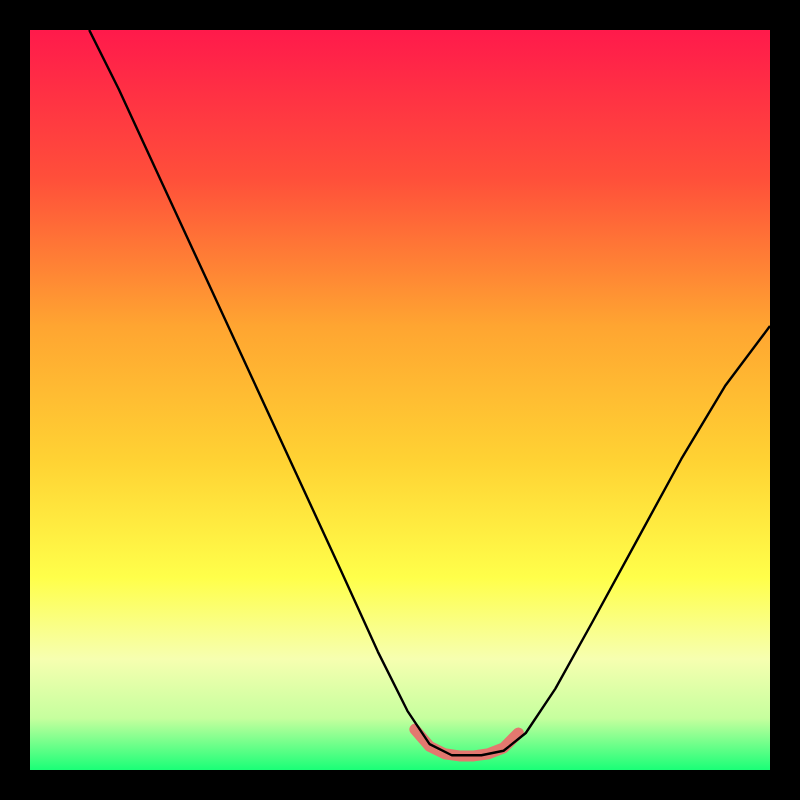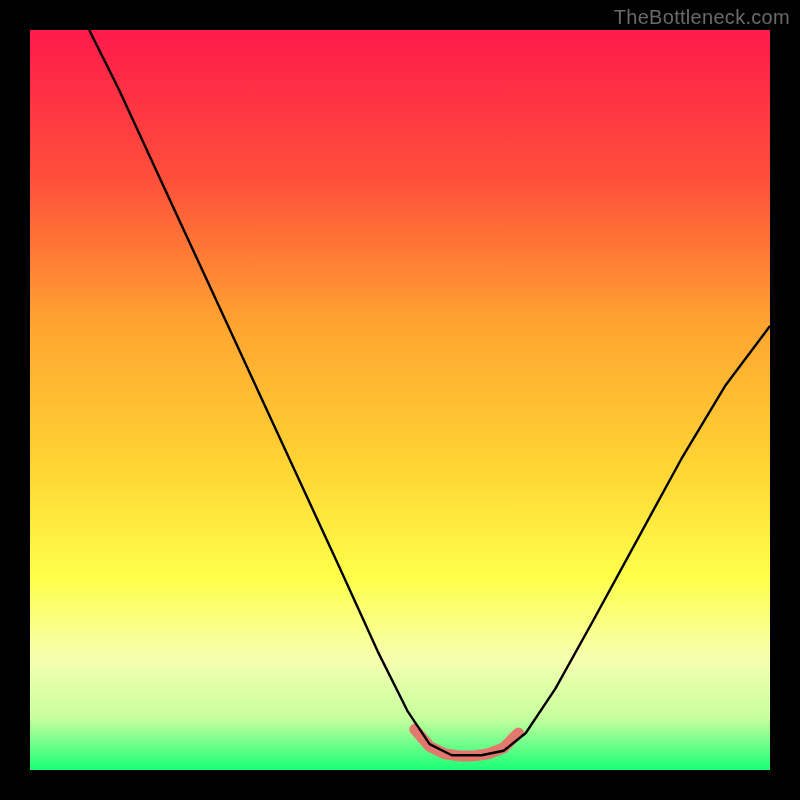--- a/index.html
+++ b/index.html
@@ -35,21 +35,20 @@
     letter-spacing: 0.3px;
     user-select: none;
   }
   svg { display: block; }
 </style>
 </head>
 <body>
 
 <div class="frame">
 
-  <div class="watermark">TheBottleneck.com</div>
 
   <div class="plot">
     <svg id="chart-svg" width="740" height="740" viewBox="0 0 740 740">
       <defs>
         <linearGradient id="bg-grad" x1="0" y1="0" x2="0" y2="1">
             <stop offset="0%" stop-color="#ff1a4b"></stop>
             <stop offset="20%" stop-color="#ff4f3a"></stop>
             <stop offset="40%" stop-color="#ffa531"></stop>
             <stop offset="58%" stop-color="#ffd233"></stop>
             <stop offset="74%" stop-color="#ffff4a"></stop>

